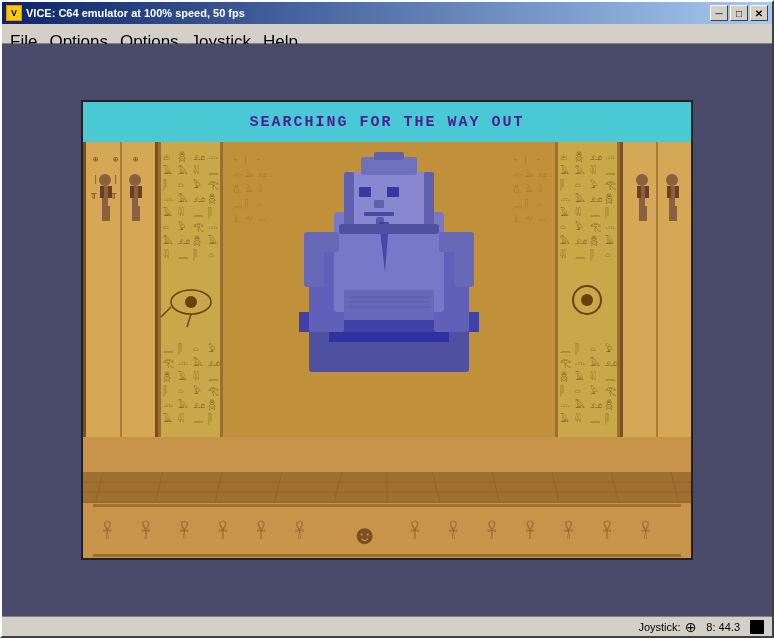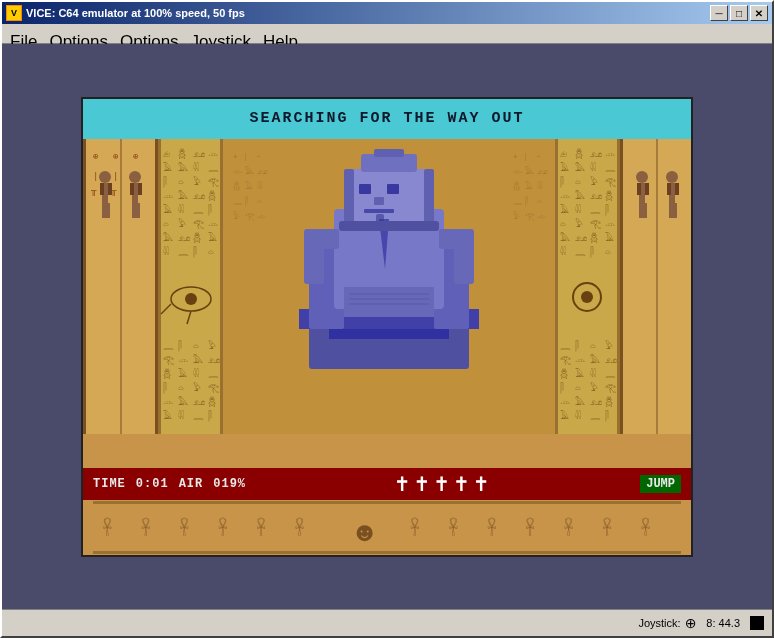--- a/index.html
+++ b/index.html
@@ -141,21 +141,21 @@
       display: flex;
       align-items: center;
       justify-content: center;
       z-index: 10;
     }
 
     .game-banner-text {
       font-family: 'Courier New', monospace;
       font-size: 15px;
       font-weight: bold;
-      color: #0f172a;
+      color: #4c1d95;
       letter-spacing: 2px;
     }
 
     
     .scene-area {
       position: absolute;
       top: 40px;
       left: 0;
       right: 0;
       height: 295px;
@@ -228,21 +228,21 @@
       height: 35px;
       background: #c8944a;
       display: flex;
       align-items: center;
       justify-content: space-around;
       padding: 0 5px;
     }
 
     
     .window-status {
-      height: 27px;
+      height: 20px;
       background: #d4d0c8;
       border-top: 1px solid #808080;
       display: flex;
       align-items: center;
       padding: 0 8px;
       justify-content: flex-end;
       flex-shrink: 0;
       gap: 10px;
     }
 
@@ -642,30 +642,20 @@
             <line x1="306" y1="0" x2="306" y2="85"></line>
             <line x1="352" y1="0" x2="372" y2="85"></line>
             <line x1="412" y1="0" x2="432" y2="85"></line>
             <line x1="472" y1="0" x2="492" y2="85"></line>
             <line x1="532" y1="0" x2="552" y2="85"></line>
             <line x1="592" y1="0" x2="612" y2="85"></line>
           </g>
         </svg>
       </div>
 
-      <div class="status-bar" style="bottom:55px; height:32px;">
-        <span class="status-text">TIME</span>
-        <span class="status-text">0:01</span>
-        <span class="status-text">AIR</span>
-        <span class="status-text">019%</span>
-        <div style="flex:1; display:flex; align-items:center; justify-content:center;">
-          <span style="font-size:20px; color:#fff; letter-spacing:3px;">✝✝✝✝✝</span>
-        </div>
-        <span class="jump-label">JUMP</span>
-      </div>
 
       <div class="bottom-border">
         <svg width="612" height="55" viewBox="0 0 612 55">
           <rect width="612" height="55" fill="#c8944a"></rect>
 
           <g fill="#7a5020">
 
             <text x="10" y="35" font-family="serif" font-size="18">𓋹</text>
             <text x="50" y="35" font-family="serif" font-size="18">𓋹</text>
             <text x="90" y="35" font-family="serif" font-size="18">𓋹</text>

